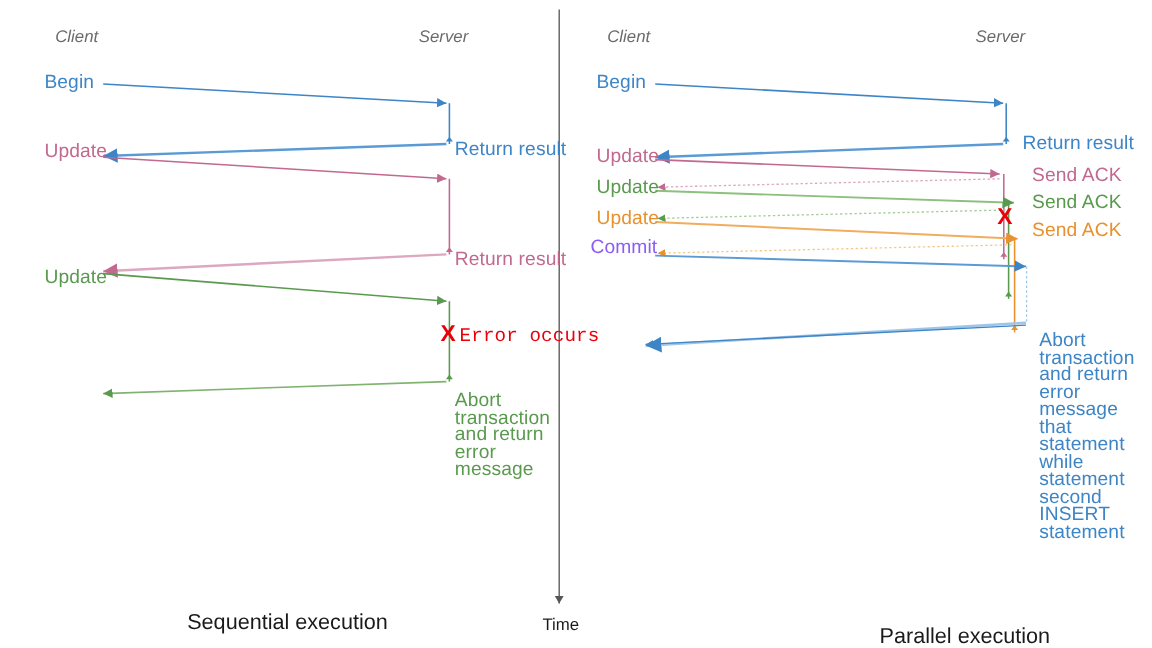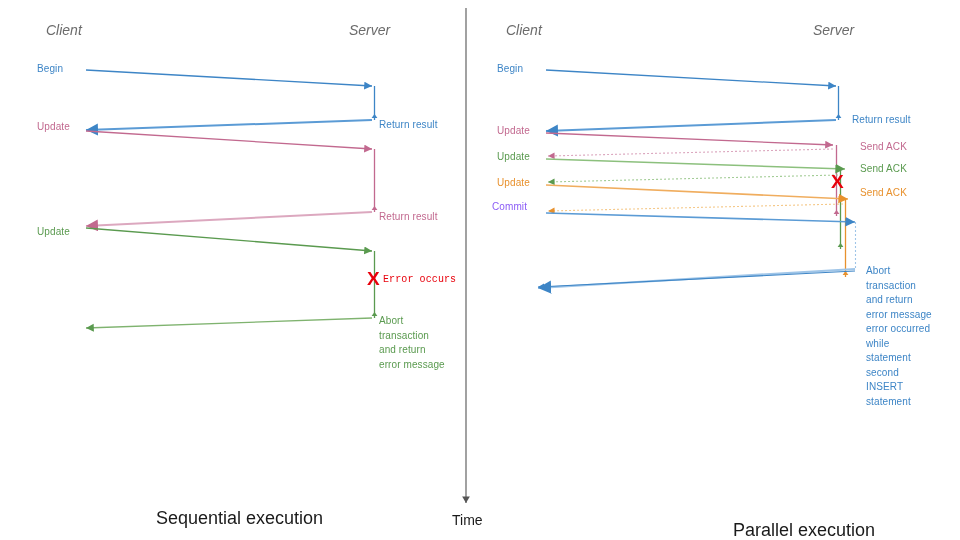--- a/index.html
+++ b/index.html
@@ -8,25 +8,25 @@
     background:#ffffff;
     font-family:"Liberation Sans","DejaVu Sans",sans-serif;
     overflow:hidden;
     position:relative;
   }
   #stage{position:absolute;left:0;top:0;width:960px;height:540px;}
   svg.layer{position:absolute;left:0;top:0;width:960px;height:540px;}
   .lbl{
     position:absolute;
     white-space:nowrap;
-    font-size:10px;
+    font-size:16px;
     line-height:14.5px;
     letter-spacing:0.1px;
   }
-  .lbl.multi{white-space:normal;}
+  .lbl.multi{white-space:normal;margin-top:13px;}
   .hdr{
     position:absolute;
     font-style:italic;
     font-size:14px;
     color:#6b6b6b;
   }
   .caption{
     position:absolute;
     font-size:18px;
     color:#1a1a1a;
@@ -190,21 +190,21 @@
   <div class="lbl" style="left:860px;top:162px;color:#5a9a4f;">Send ACK</div>
   <div class="lbl" style="left:860px;top:186px;color:#e8912d;">Send ACK</div>
 
   <div class="xmark" style="left:831px;top:172px;">X</div>
 
   <div class="lbl multi" style="left:866px;top:264px;width:90px;color:#3d85c6;">
     <div>Abort</div>
     <div>transaction</div>
     <div>and return</div>
     <div>error message</div>
-    <div>error occurred</div>
+    <div>that statement</div>
     <div>while</div>
     <div>statement</div>
     <div>second</div>
     <div>INSERT</div>
     <div>statement</div>
   </div>
 
   <div class="caption" style="left:156px;top:508px;">Sequential execution</div>
   <div class="caption" style="left:689px;top:520px;margin-left:44px;">Parallel execution</div>
 

